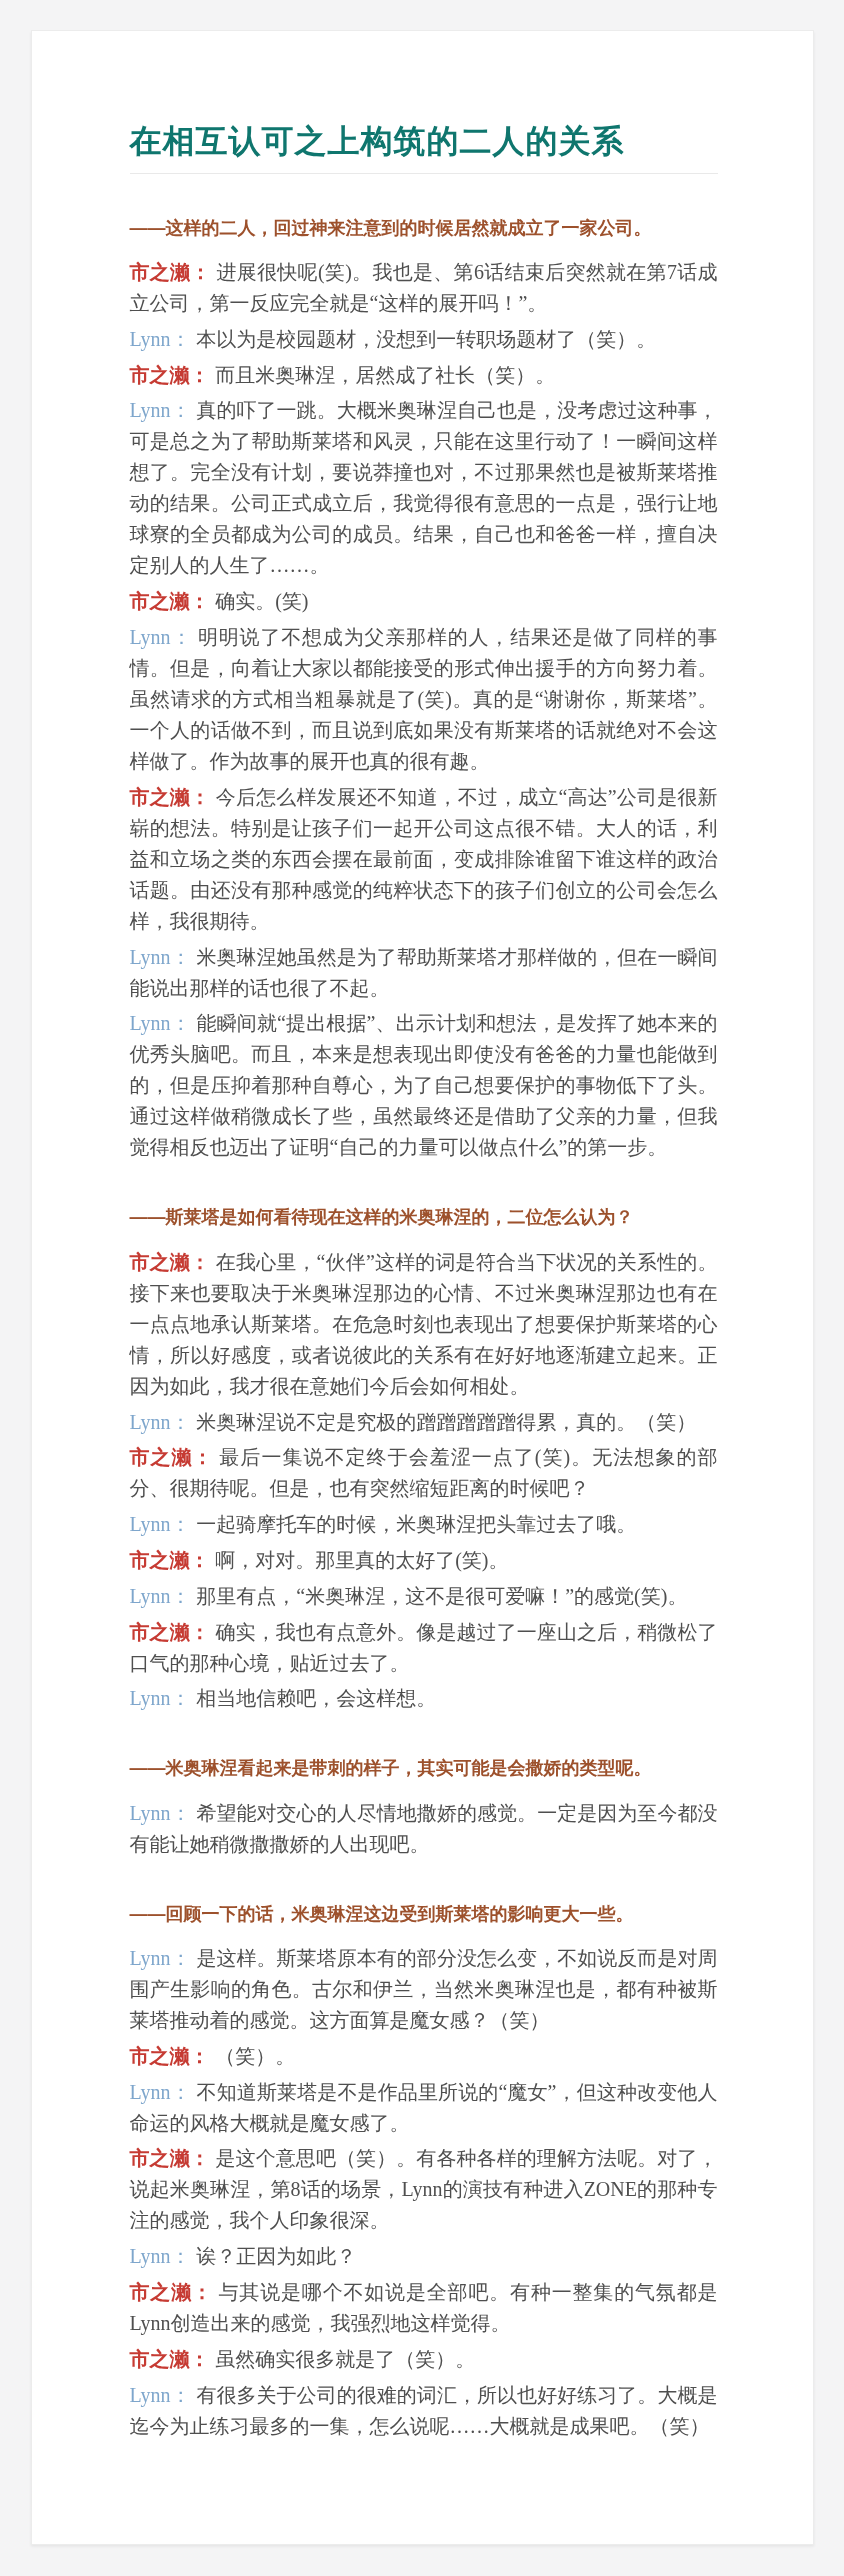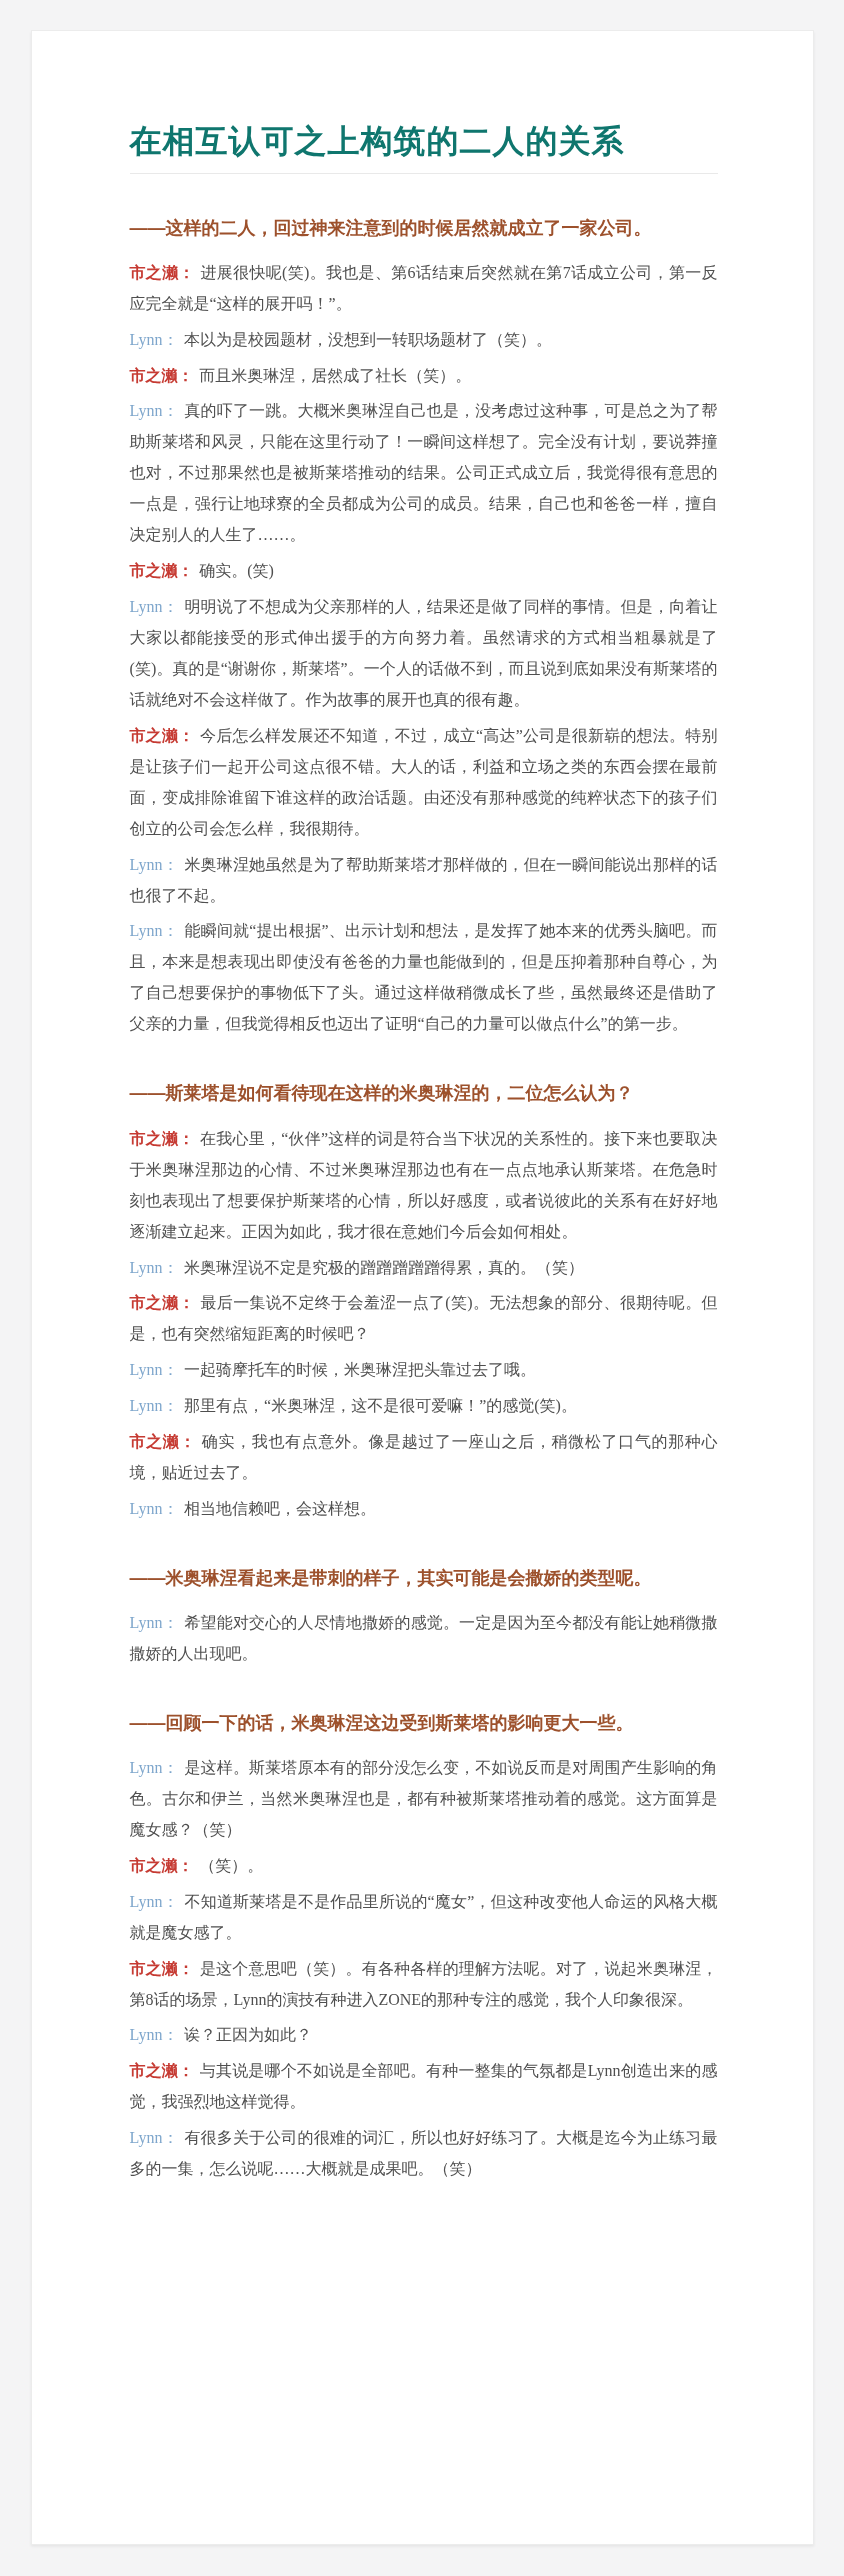--- a/index.html
+++ b/index.html
@@ -44,21 +44,21 @@
     font-family: "Liberation Sans", "DejaVu Sans", sans-serif;
     font-weight: bold;
     font-size: 18px;
     line-height: 29px;
     color: var(--c-heading, #9d512c);
     margin: 40px 0 14.3px 0;
     text-align: justify;
   }
   .para {
     font-family: "Liberation Serif", "DejaVu Serif", serif;
-    font-size: 16px;
+    font-size: 20px;
     line-height: 31px;
     color: #4f4f4f;
     margin: 4.8px 0;
     text-align: justify;
   }
   .speaker { margin-right: 5.7px; }
   .speaker.ichinose {
     color: var(--c-ichinose, #c63b33);
     font-weight: bold;
   }
@@ -83,29 +83,31 @@
         <p class="para"><span class="speaker ichinose">市之濑：</span><span>确实。(笑)</span></p>
         <p class="para"><span class="speaker lynn">Lynn：</span><span>明明说了不想成为父亲那样的人，结果还是做了同样的事情。但是，向着让大家以都能接受的形式伸出援手的方向努力着。虽然请求的方式相当粗暴就是了(笑)。真的是“谢谢你，斯莱塔”。一个人的话做不到，而且说到底如果没有斯莱塔的话就绝对不会这样做了。作为故事的展开也真的很有趣。</span></p>
         <p class="para"><span class="speaker ichinose">市之濑：</span><span>今后怎么样发展还不知道，不过，成立“高达”公司是很新崭的想法。特别是让孩子们一起开公司这点很不错。大人的话，利益和立场之类的东西会摆在最前面，变成排除谁留下谁这样的政治话题。由还没有那种感觉的纯粹状态下的孩子们创立的公司会怎么样，我很期待。</span></p>
         <p class="para"><span class="speaker lynn">Lynn：</span><span>米奥琳涅她虽然是为了帮助斯莱塔才那样做的，但在一瞬间能说出那样的话也很了不起。</span></p>
         <p class="para"><span class="speaker lynn">Lynn：</span><span>能瞬间就“提出根据”、出示计划和想法，是发挥了她本来的优秀头脑吧。而且，本来是想表现出即使没有爸爸的力量也能做到的，但是压抑着那种自尊心，为了自己想要保护的事物低下了头。通过这样做稍微成长了些，虽然最终还是借助了父亲的力量，但我觉得相反也迈出了证明“自己的力量可以做点什么”的第一步。</span></p>
         <div class="qa-heading">——斯莱塔是如何看待现在这样的米奥琳涅的，二位怎么认为？</div>
         <p class="para"><span class="speaker ichinose">市之濑：</span><span>在我心里，“伙伴”这样的词是符合当下状况的关系性的。接下来也要取决于米奥琳涅那边的心情、不过米奥琳涅那边也有在一点点地承认斯莱塔。在危急时刻也表现出了想要保护斯莱塔的心情，所以好感度，或者说彼此的关系有在好好地逐渐建立起来。正因为如此，我才很在意她们今后会如何相处。</span></p>
         <p class="para"><span class="speaker lynn">Lynn：</span><span>米奥琳涅说不定是究极的蹭蹭蹭蹭蹭得累，真的。（笑）</span></p>
         <p class="para"><span class="speaker ichinose">市之濑：</span><span>最后一集说不定终于会羞涩一点了(笑)。无法想象的部分、很期待呢。但是，也有突然缩短距离的时候吧？</span></p>
         <p class="para"><span class="speaker lynn">Lynn：</span><span>一起骑摩托车的时候，米奥琳涅把头靠过去了哦。</span></p>
+        <p class="para"><span class="speaker ichinose">市之濑：</span><span>啊，对对。那里真的太好了(笑)。</span></p>
         <p class="para"><span class="speaker lynn">Lynn：</span><span>那里有点，“米奥琳涅，这不是很可爱嘛！”的感觉(笑)。</span></p>
         <p class="para"><span class="speaker ichinose">市之濑：</span><span>确实，我也有点意外。像是越过了一座山之后，稍微松了口气的那种心境，贴近过去了。</span></p>
         <p class="para"><span class="speaker lynn">Lynn：</span><span>相当地信赖吧，会这样想。</span></p>
         <div class="qa-heading">——米奥琳涅看起来是带刺的样子，其实可能是会撒娇的类型呢。</div>
         <p class="para"><span class="speaker lynn">Lynn：</span><span>希望能对交心的人尽情地撒娇的感觉。一定是因为至今都没有能让她稍微撒撒娇的人出现吧。</span></p>
         <div class="qa-heading">——回顾一下的话，米奥琳涅这边受到斯莱塔的影响更大一些。</div>
         <p class="para"><span class="speaker lynn">Lynn：</span><span>是这样。斯莱塔原本有的部分没怎么变，不如说反而是对周围产生影响的角色。古尔和伊兰，当然米奥琳涅也是，都有种被斯莱塔推动着的感觉。这方面算是魔女感？（笑）</span></p>
         <p class="para"><span class="speaker ichinose">市之濑：</span><span>（笑）。</span></p>
         <p class="para"><span class="speaker lynn">Lynn：</span><span>不知道斯莱塔是不是作品里所说的“魔女”，但这种改变他人命运的风格大概就是魔女感了。</span></p>
         <p class="para"><span class="speaker ichinose">市之濑：</span><span>是这个意思吧（笑）。有各种各样的理解方法呢。对了，说起米奥琳涅，第8话的场景，Lynn的演技有种进入ZONE的那种专注的感觉，我个人印象很深。</span></p>
         <p class="para"><span class="speaker lynn">Lynn：</span><span>诶？正因为如此？</span></p>
         <p class="para"><span class="speaker ichinose">市之濑：</span><span>与其说是哪个不如说是全部吧。有种一整集的气氛都是Lynn创造出来的感觉，我强烈地这样觉得。</span></p>
+        <p class="para"><span class="speaker ichinose">市之濑：</span><span>虽然确实很多就是了（笑）。</span></p>
         <p class="para"><span class="speaker lynn">Lynn：</span><span>有很多关于公司的很难的词汇，所以也好好练习了。大概是迄今为止练习最多的一集，怎么说呢……大概就是成果吧。（笑）</span></p>
       </div>
   </div>
 </div>
 
 
 </body></html>

